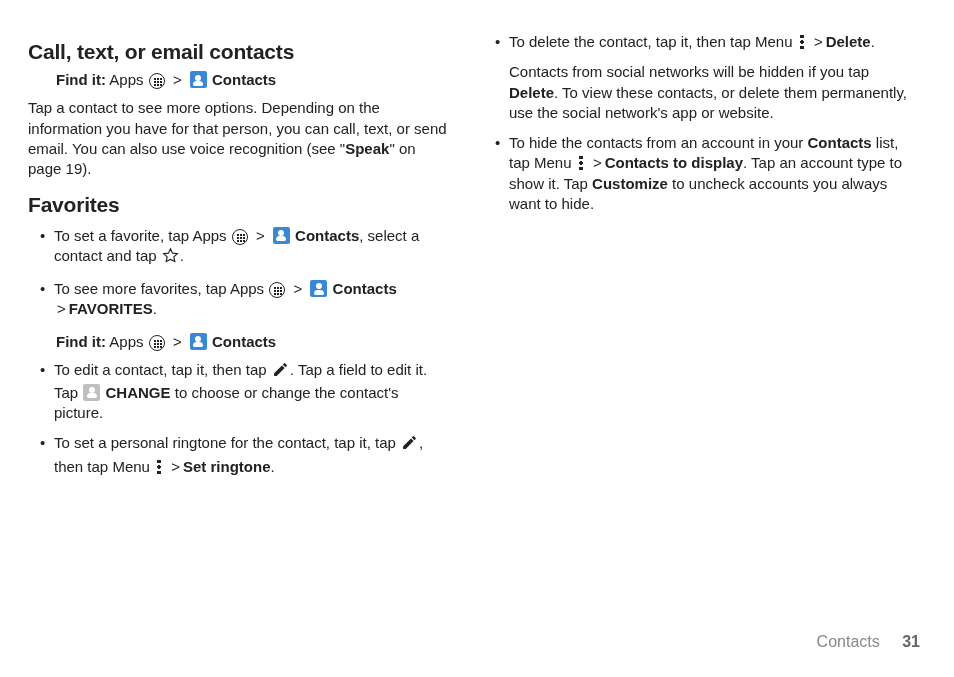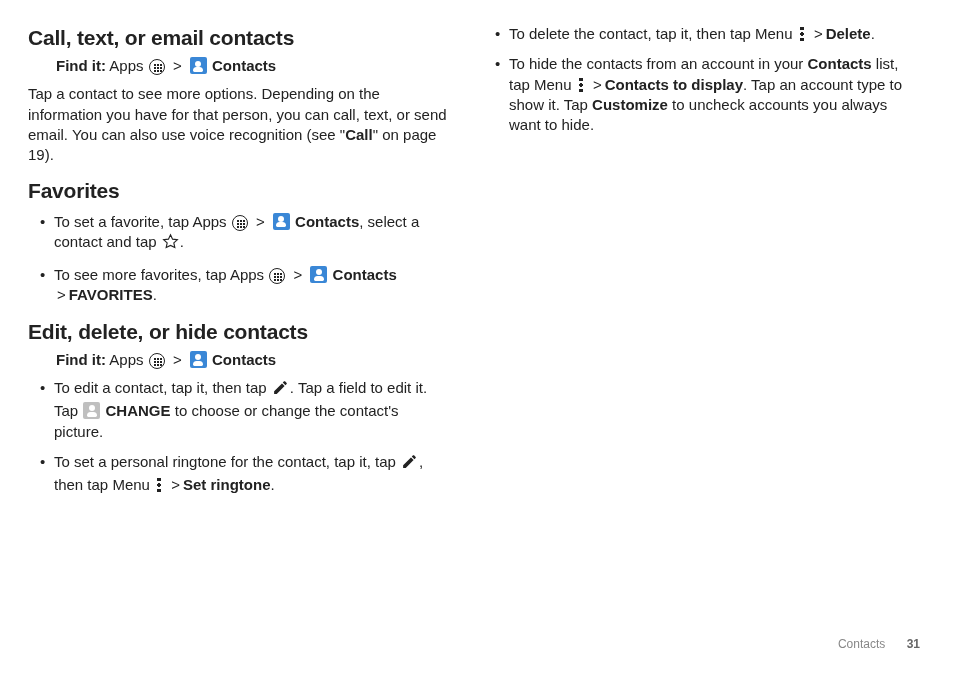--- a/index.html
+++ b/index.html
@@ -27,21 +27,21 @@
     line-height: 1.35;
     font-size: 15px;
   }
   .col.right {
     padding-right: 10px;
     padding-left: 6px;
   }
   .h {
     font-weight: 700;
     font-size: 21px;
-    margin-top: 2px;
+    margin-top: 16px;
     margin-bottom: 2px;
     letter-spacing: -0.2px;
   }
   .h.mt { margin-top: 12px; }
   .findit {
     font-size: 15px;
     margin-bottom: 6px;
     line-height: 1.6;
     margin-left: 28px;
   }
@@ -157,21 +157,21 @@
       radial-gradient(circle at 3px 8px,    #222 1.9px, transparent 2px),
       radial-gradient(circle at 3px 13.5px, #222 1.9px, transparent 2px);
   }
   .gt {
     margin: 0 3px;
   }
   .footer {
     position: absolute;
     bottom: 26px;
     right: 34px;
-    font-size: 12px;
+    font-size: 16px;
     color: #888;
   }
   .footer .pg {
     color: #666;
     font-weight: 700;
     margin-left: 18px;
   }
 </style>
 </head>
 <body>
@@ -183,21 +183,21 @@
     <div class="h">Call, text, or email contacts</div>
     <div class="findit">
       <span class="b">Find it:</span>
       <span>Apps</span>
       <span class="ic apps-icon"></span>
       <span class="gt">&gt;</span>
       <span class="ic contacts-icon"></span>
       <span class="b">Contacts</span>
     </div>
     <div class="para">
-      <span>Tap a contact to see more options. Depending on the information you have for that person, you can call, text, or send email. You can also use voice recognition (see "</span><span class="b">Call</span><span>" on page 19).</span>
+      <span>Tap a contact to see more options. Depending on the information you have for that person, you can call, text, or send email. You can also use voice recognition (see "</span><span class="b">Speak</span><span>" on page 19).</span>
     </div>
 
     <div class="h mt">Favorites</div>
 
     <ul class="bul">
       <li>
         <span>To set a favorite, tap Apps </span><span class="ic apps-icon"></span>
         <span class="gt">&gt;</span>
         <span class="ic contacts-icon"></span>
         <span class="b">Contacts</span><span>, select a contact and tap </span><span class="ic star-icon"><svg viewBox="0 0 24 24">
@@ -206,21 +206,20 @@
       </li>
       <li>
         <span>To see more favorites, tap Apps </span><span class="ic apps-icon"></span>
         <span class="gt">&gt;</span>
         <span class="ic contacts-icon"></span>
         <span class="b">Contacts</span>
         <span class="gt">&gt;</span><span class="b">FAVORITES</span><span>.</span>
       </li>
     </ul>
 
-    <div class="h mt">Edit, delete, or hide contacts</div>
     <div class="findit">
       <span class="b">Find it:</span>
       <span>Apps</span>
       <span class="ic apps-icon"></span>
       <span class="gt">&gt;</span>
       <span class="ic contacts-icon"></span>
       <span class="b">Contacts</span>
     </div>
 
     <ul class="bul">
@@ -233,24 +232,27 @@
       <li>
         <span>To set a personal ringtone for the contact, tap it, tap </span><span class="ic pencil-icon"><svg viewBox="0 0 24 24">
               <path d="M3 17.3V21h3.7L17.8 9.9l-3.7-3.7L3 17.3zM20.7 7c.4-.4.4-1 0-1.4l-2.3-2.3c-.4-.4-1-.4-1.4 0l-1.8 1.8 3.7 3.7L20.7 7z" fill="#222"></path>
             </svg></span><span>, then tap Menu </span><span class="menu-icon"></span>
         <span class="gt">&gt;</span><span class="b">Set ringtone</span><span>.</span>
       </li>
     </ul>
   </div>
 
   <div class="col right">
-    <ul class="bul" style="margin-top:2px;">
+    <ul class="bul" style="margin-top:10px;">
       <li>
         <span>To delete the contact, tap it, then tap Menu </span><span class="menu-icon"></span>
         <span class="gt">&gt;</span><span class="b">Delete</span><span>.</span>
+        <div class="subp">
+          <span>Contacts from social networks will be hidden if you tap </span><span class="b">Delete</span><span>. To view these contacts, or delete them permanently, use the social network's app or website.</span>
+        </div>
       </li>
       <li>
         <span>To hide the contacts from an account in your </span><span class="b">Contacts</span><span> list, tap Menu </span><span class="menu-icon"></span>
         <span class="gt">&gt;</span><span class="b">Contacts to display</span><span>. Tap an account type to show it. Tap </span><span class="b">Customize</span><span> to uncheck accounts you always want to hide.</span>
       </li>
     </ul>
   </div>
 
   <div class="footer">
     <span>Contacts</span>

